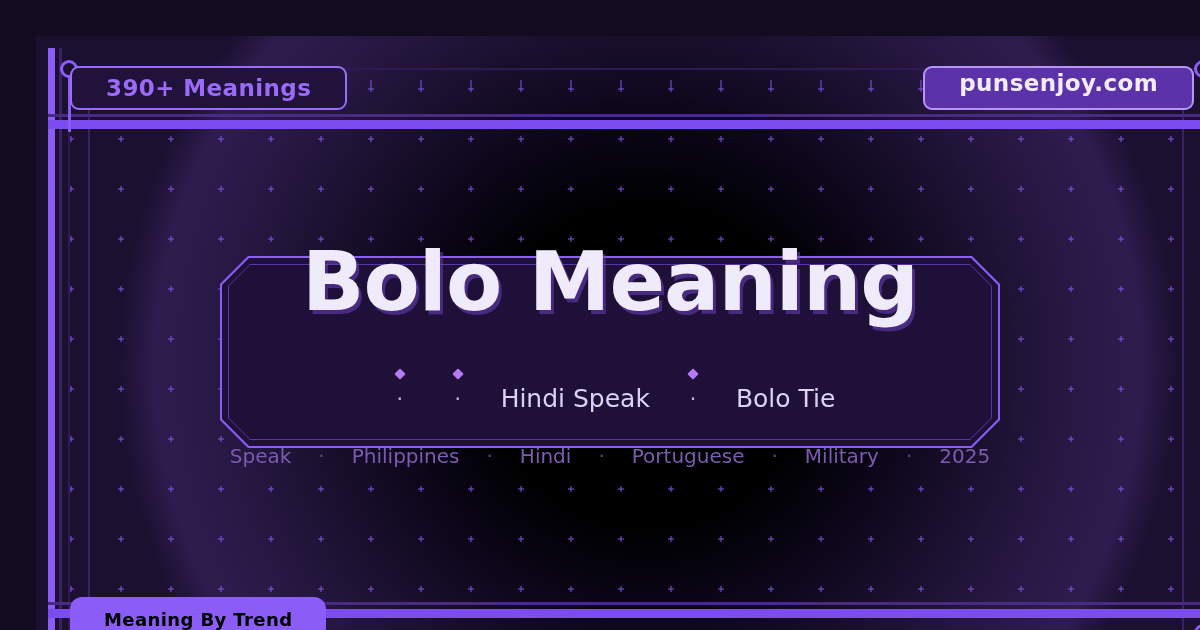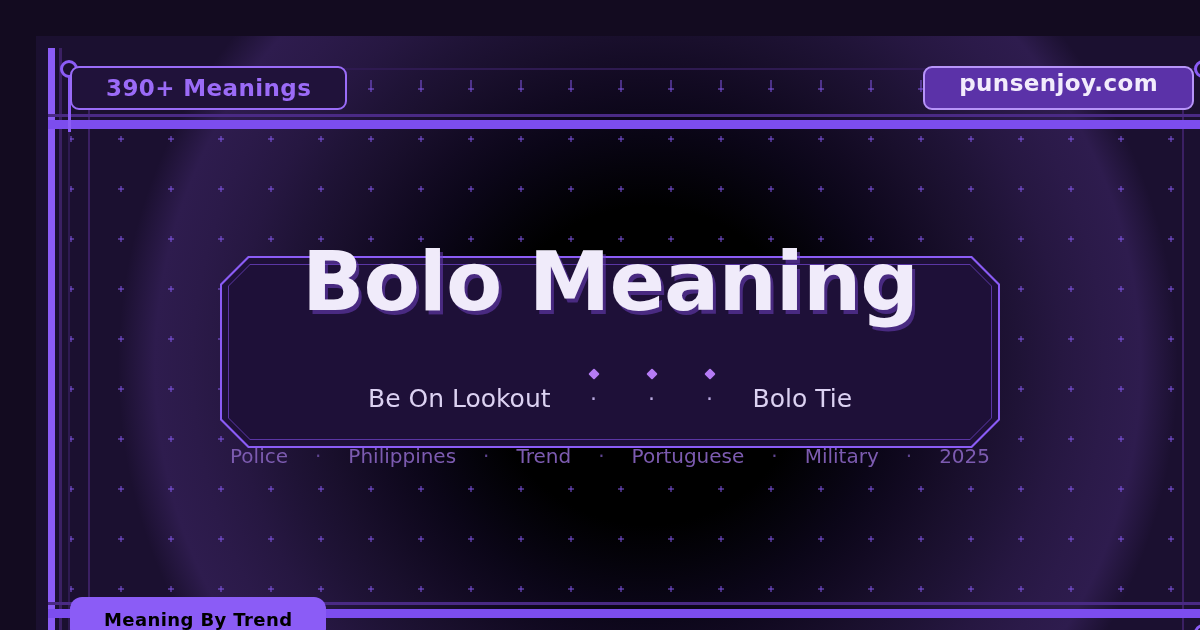--- a/index.html
+++ b/index.html
@@ -293,23 +293,23 @@
   <div class="card-wrap">
     <div class="card-outer"></div>
     <div class="card-inner"></div>
     <div class="card-line2"></div>
     <div class="card-line2-fill"></div>
 
     <div class="card-content">
       <div class="title">Bolo Meaning</div>
       <div class="divider"></div>
       <div class="meanings" id="meanings-row">
-          <span class="m">Be On Lookout</span>
           <span class="sep">·</span>
           <span class="sep">·</span>
+          <span class="m">Hindi Speak</span>
           <span class="sep">·</span>
           <span class="m">Bolo Tie</span>
         </div>
-      <div class="tags" id="tags-row"><span>Police</span><span class="dot">·</span><span>Philippines</span><span class="dot">·</span><span>Trend</span><span class="dot">·</span><span>Portuguese</span><span class="dot">·</span><span>Military</span><span class="dot">·</span><span>2025</span></div>
+      <div class="tags" id="tags-row"><span>Speak</span><span class="dot">·</span><span>Philippines</span><span class="dot">·</span><span>Hindi</span><span class="dot">·</span><span>Portuguese</span><span class="dot">·</span><span>Military</span><span class="dot">·</span><span>2025</span></div>
     </div>
   </div>
 
 </div>
 
 </body></html>

